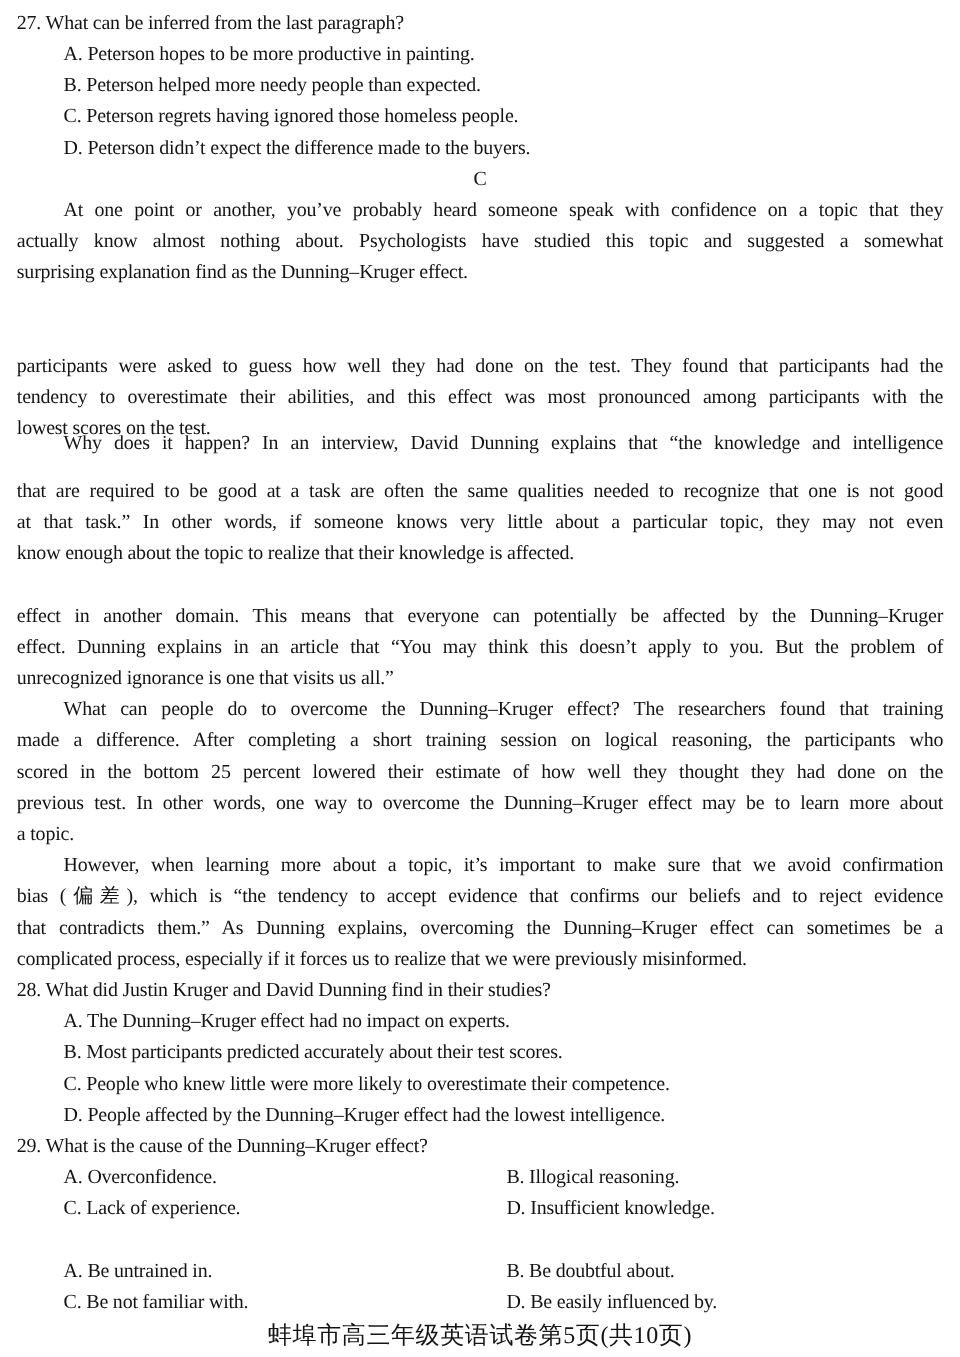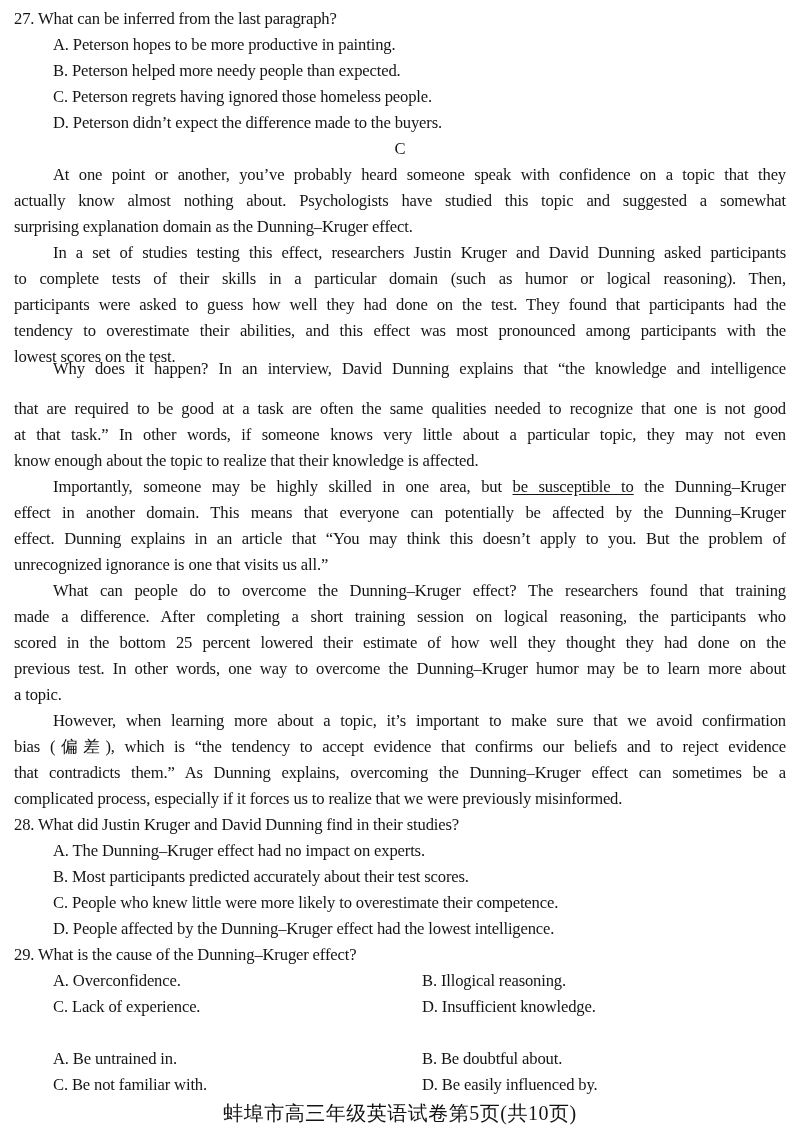--- a/index.html
+++ b/index.html
@@ -31,42 +31,39 @@
   <div class="line q" style="top:6px">27. What can be inferred from the last paragraph?</div>
   <div class="line opt" style="top:32px">A. Peterson hopes to be more productive in painting.</div>
   <div class="line opt" style="top:58px">B. Peterson helped more needy people than expected.</div>
   <div class="line opt" style="top:84px">C. Peterson regrets having ignored those homeless people.</div>
   <div class="line opt" style="top:110px">D. Peterson didn’t expect the difference made to the buyers.</div>
 
   <div class="line center" style="top:136px">C</div>
 
   <div class="line justify indent" style="top:162px">At one point or another, you’ve probably heard someone speak with confidence on a topic that they</div>
   <div class="line justify" style="top:188px">actually know almost nothing about. Psychologists have studied this topic and suggested a somewhat</div>
-  <div class="line" style="top:214px">surprising explanation domain as the Dunning–Kruger effect.</div>
+  <div class="line" style="top:214px">surprising explanation find as the Dunning–Kruger effect.</div>
 
-  <div class="line justify indent" style="top:240px">In a set of studies testing this effect, researchers Justin Kruger and David Dunning asked participants</div>
-  <div class="line justify" style="top:266px">to complete tests of their skills in a particular domain (such as humor or logical reasoning). Then,</div>
   <div class="line justify" style="top:292px">participants were asked to guess how well they had done on the test. They found that participants had the</div>
   <div class="line justify" style="top:318px">tendency to overestimate their abilities, and this effect was most pronounced among participants with the</div>
   <div class="line" style="top:344px">lowest scores on the test.</div>
 
   <div class="line justify indent" style="top:356px">Why does it happen? In an interview, David Dunning explains that “the knowledge and intelligence</div>
   <div class="line justify" style="top:396px">that are required to be good at a task are often the same qualities needed to recognize that one is not good</div>
   <div class="line justify" style="top:422px">at that task.” In other words, if someone knows very little about a particular topic, they may not even</div>
   <div class="line" style="top:448px">know enough about the topic to realize that their knowledge is affected.</div>
 
-  <div class="line justify indent" style="top:474px"><span>Importantly, someone may be highly skilled in one area, but </span><span class="ul">be susceptible to</span><span> the Dunning–Kruger</span></div>
   <div class="line justify" style="top:500px">effect in another domain. This means that everyone can potentially be affected by the Dunning–Kruger</div>
   <div class="line justify" style="top:526px">effect. Dunning explains in an article that “You may think this doesn’t apply to you. But the problem of</div>
   <div class="line" style="top:552px">unrecognized ignorance is one that visits us all.”</div>
 
   <div class="line justify indent" style="top:578px">What can people do to overcome the Dunning–Kruger effect? The researchers found that training</div>
   <div class="line justify" style="top:604px">made a difference. After completing a short training session on logical reasoning, the participants who</div>
   <div class="line justify" style="top:630px">scored in the bottom 25 percent lowered their estimate of how well they thought they had done on the</div>
-  <div class="line justify" style="top:656px">previous test. In other words, one way to overcome the Dunning–Kruger humor may be to learn more about</div>
+  <div class="line justify" style="top:656px">previous test. In other words, one way to overcome the Dunning–Kruger effect may be to learn more about</div>
   <div class="line" style="top:682px">a topic.</div>
 
   <div class="line justify indent" style="top:708px">However, when learning more about a topic, it’s important to make sure that we avoid confirmation</div>
   <div class="line justify" style="top:734px">bias (偏差), which is “the tendency to accept evidence that confirms our beliefs and to reject evidence</div>
   <div class="line justify" style="top:760px">that contradicts them.” As Dunning explains, overcoming the Dunning–Kruger effect can sometimes be a</div>
   <div class="line" style="top:786px">complicated process, especially if it forces us to realize that we were previously misinformed.</div>
 
   <div class="line q" style="top:812px">28. What did Justin Kruger and David Dunning find in their studies?</div>
   <div class="line opt" style="top:838px">A. The Dunning–Kruger effect had no impact on experts.</div>
   <div class="line opt" style="top:864px">B. Most participants predicted accurately about their test scores.</div>

